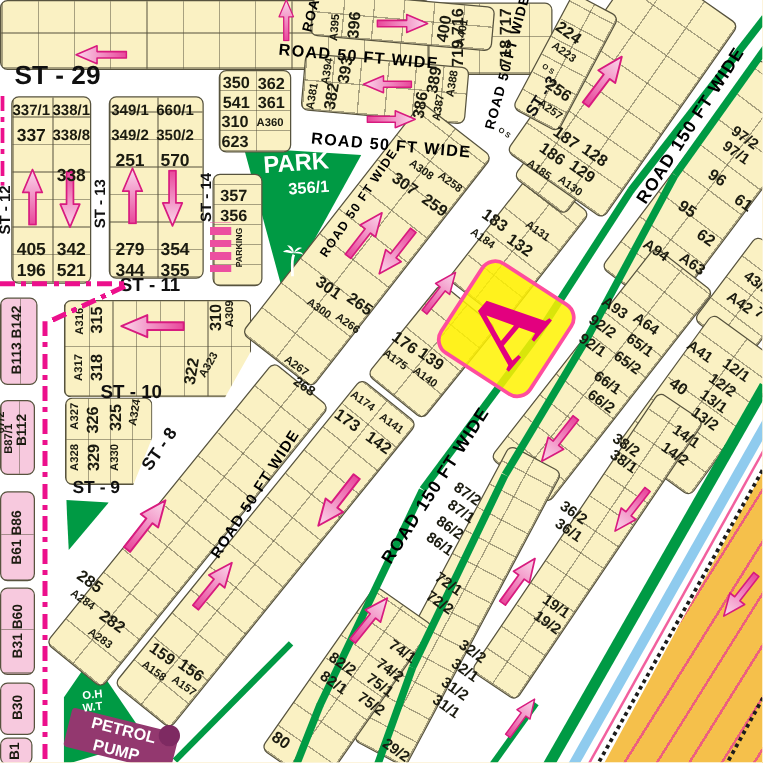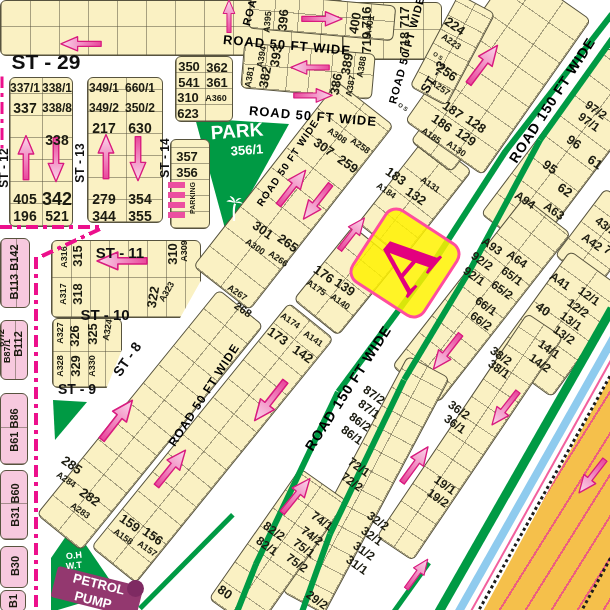--- a/index.html
+++ b/index.html
@@ -122,21 +122,21 @@
     <div class="ln ln-green" style="left: 438px; top: 608.5px; width: 351.142px; height: 9px; transform-origin: 0px 50%; transform: rotate(-60.2956deg);"></div>
     <div class="ln ln-blue" style="left: 458px; top: 609px; width: 325.098px; height: 8px; transform-origin: 0px 50%; transform: rotate(-60.5174deg);"></div>
     <div class="ln ln-pink" style="left: 470px; top: 612px; width: 318.291px; height: 2px; transform-origin: 0px 50%; transform: rotate(-60.858deg);"></div>
     <div class="ln ln-dot" style="left: 477px; top: 611.5px; width: 312.95px; height: 0px; transform-origin: 0px 50%; transform: rotate(-60.732deg);"></div>
     <div class="ln ln-dot" style="left: 580px; top: 611.5px; width: 134.718px; height: 0px; transform-origin: 0px 50%; transform: rotate(-61.1519deg);"></div>
     <div class="ln ln-dash" style="left: 0px; top: 225px; width: 100px; height: 4px; transform-origin: 0px 50%; transform: rotate(0deg);"></div>
     <div class="ln ln-dash" style="left: 100px; top: 227px; width: 66.2118px; height: 4px; transform-origin: 0px 50%; transform: rotate(154.983deg);"></div>
     <div class="ln ln-dash" style="left: 36px; top: 255px; width: 356px; height: 4px; transform-origin: 0px 50%; transform: rotate(90deg);"></div>
     <div class="ln ln-dash" style="left: 2px; top: 74.5px; width: 72px; height: 3px; transform-origin: 0px 50%; transform: rotate(90deg);"></div>
     <div class="lbl street" style="left: 46px; top: 61px; font-size: 21px; transform: translate(-50%, -50%) rotate(0deg);">ST - 29</div>
-    <div class="lbl street" style="left: 120px; top: 228px; font-size: 15px; transform: translate(-50%, -50%) rotate(0deg); margin-top: 24px;">ST - 11</div>
+    <div class="lbl street" style="left: 120px; top: 228px; font-size: 15px; transform: translate(-50%, -50%) rotate(0deg);">ST - 11</div>
     <div class="lbl street" style="left: 105px; top: 314px; font-size: 15px; transform: translate(-50%, -50%) rotate(0deg);">ST - 10</div>
     <div class="lbl street" style="left: 77px; top: 389px; font-size: 14px; transform: translate(-50%, -50%) rotate(0deg);">ST - 9</div>
     <div class="lbl street" style="left: 127px; top: 359px; font-size: 14px; transform: translate(-50%, -50%) rotate(-55deg);">ST - 8</div>
     <div class="lbl street" style="left: 4px; top: 168px; font-size: 12px; transform: translate(-50%, -50%) rotate(-90deg);">ST - 12</div>
     <div class="lbl street" style="left: 80px; top: 163px; font-size: 12px; transform: translate(-50%, -50%) rotate(-90deg);">ST - 13</div>
     <div class="lbl street" style="left: 165px; top: 158px; font-size: 12px; transform: translate(-50%, -50%) rotate(-90deg);">ST - 14</div>
     <div class="lbl street" style="left: 433px; top: 77px; font-size: 13px; transform: translate(-50%, -50%) rotate(-57deg);">ST - 3</div>
     <div class="lbl road" style="left: 287px; top: 45px; font-size: 13px; transform: translate(-50%, -50%) rotate(5deg);">ROAD  50 FT  WIDE</div>
     <div class="lbl road" style="left: 313px; top: 116px; font-size: 13px; transform: translate(-50%, -50%) rotate(5deg);">ROAD  50 FT  WIDE</div>
     <div class="lbl road" style="left: 251px; top: 8px; font-size: 11px; transform: translate(-50%, -50%) rotate(-75deg);">ROAD</div>
@@ -145,29 +145,29 @@
     <div class="lbl road" style="left: 204px; top: 395px; font-size: 12px; transform: translate(-50%, -50%) rotate(-57deg);">ROAD  50 FT  WIDE</div>
     <div class="lbl road" style="left: 348px; top: 388px; font-size: 14px; transform: translate(-50%, -50%) rotate(-57deg);">ROAD  150 FT  WIDE</div>
     <div class="lbl road" style="left: 552px; top: 100px; font-size: 14px; transform: translate(-50%, -50%) rotate(-57deg);">ROAD  150 FT  WIDE</div>
     <div class="lbl area" style="left: 192px; top: 198px; font-size: 7px; transform: translate(-50%, -50%) rotate(-90deg);">PARKING</div>
     <div class="lbl plot" style="left: 25px; top: 88px; font-size: 12px; transform: translate(-50%, -50%) rotate(0deg);">337/1</div>
     <div class="lbl plot" style="left: 57px; top: 88px; font-size: 12px; transform: translate(-50%, -50%) rotate(0deg);">338/1</div>
     <div class="lbl plot" style="left: 25px; top: 108px; font-size: 14px; transform: translate(-50%, -50%) rotate(0deg);">337</div>
     <div class="lbl plot" style="left: 57px; top: 108px; font-size: 12px; transform: translate(-50%, -50%) rotate(0deg);">338/8</div>
     <div class="lbl plot" style="left: 57px; top: 140px; font-size: 14px; transform: translate(-50%, -50%) rotate(0deg);">338</div>
     <div class="lbl plot" style="left: 25px; top: 199px; font-size: 14px; transform: translate(-50%, -50%) rotate(0deg);">405</div>
-    <div class="lbl plot" style="left: 57px; top: 199px; font-size: 18px; transform: translate(-50%, -50%) rotate(0deg);">342</div>
+    <div class="lbl plot" style="left: 57px; top: 199px; font-size: 14px; transform: translate(-50%, -50%) rotate(0deg);">342</div>
     <div class="lbl plot" style="left: 25px; top: 216px; font-size: 14px; transform: translate(-50%, -50%) rotate(0deg);">196</div>
     <div class="lbl plot" style="left: 57px; top: 216px; font-size: 14px; transform: translate(-50%, -50%) rotate(0deg);">521</div>
     <div class="lbl plot" style="left: 104px; top: 88px; font-size: 12px; transform: translate(-50%, -50%) rotate(0deg);">349/1</div>
     <div class="lbl plot" style="left: 140px; top: 88px; font-size: 12px; transform: translate(-50%, -50%) rotate(0deg);">660/1</div>
     <div class="lbl plot" style="left: 104px; top: 108px; font-size: 12px; transform: translate(-50%, -50%) rotate(0deg);">349/2</div>
     <div class="lbl plot" style="left: 140px; top: 108px; font-size: 12px; transform: translate(-50%, -50%) rotate(0deg);">350/2</div>
-    <div class="lbl plot" style="left: 104px; top: 128px; font-size: 14px; transform: translate(-50%, -50%) rotate(0deg);">217</div>
-    <div class="lbl plot" style="left: 140px; top: 128px; font-size: 14px; transform: translate(-50%, -50%) rotate(0deg);">630</div>
+    <div class="lbl plot" style="left: 104px; top: 128px; font-size: 14px; transform: translate(-50%, -50%) rotate(0deg);">251</div>
+    <div class="lbl plot" style="left: 140px; top: 128px; font-size: 14px; transform: translate(-50%, -50%) rotate(0deg);">570</div>
     <div class="lbl plot" style="left: 104px; top: 199px; font-size: 14px; transform: translate(-50%, -50%) rotate(0deg);">279</div>
     <div class="lbl plot" style="left: 140px; top: 199px; font-size: 14px; transform: translate(-50%, -50%) rotate(0deg);">354</div>
     <div class="lbl plot" style="left: 104px; top: 216px; font-size: 14px; transform: translate(-50%, -50%) rotate(0deg);">344</div>
     <div class="lbl plot" style="left: 140px; top: 216px; font-size: 14px; transform: translate(-50%, -50%) rotate(0deg);">355</div>
     <div class="lbl plot" style="left: 366px; top: 30px; font-size: 13px; transform: translate(-50%, -50%) rotate(-90deg);">719 716</div>
     <div class="lbl plot" style="left: 404px; top: 30px; font-size: 13px; transform: translate(-50%, -50%) rotate(-90deg);">718 717</div>
     <div class="lbl plot" style="left: 189px; top: 66px; font-size: 13px; transform: translate(-50%, -50%) rotate(0deg);">350</div>
     <div class="lbl plot" style="left: 217px; top: 67px; font-size: 13px; transform: translate(-50%, -50%) rotate(0deg);">362</div>
     <div class="lbl plot" style="left: 189px; top: 82px; font-size: 13px; transform: translate(-50%, -50%) rotate(0deg);">541</div>
     <div class="lbl plot" style="left: 217px; top: 82px; font-size: 13px; transform: translate(-50%, -50%) rotate(0deg);">361</div>

